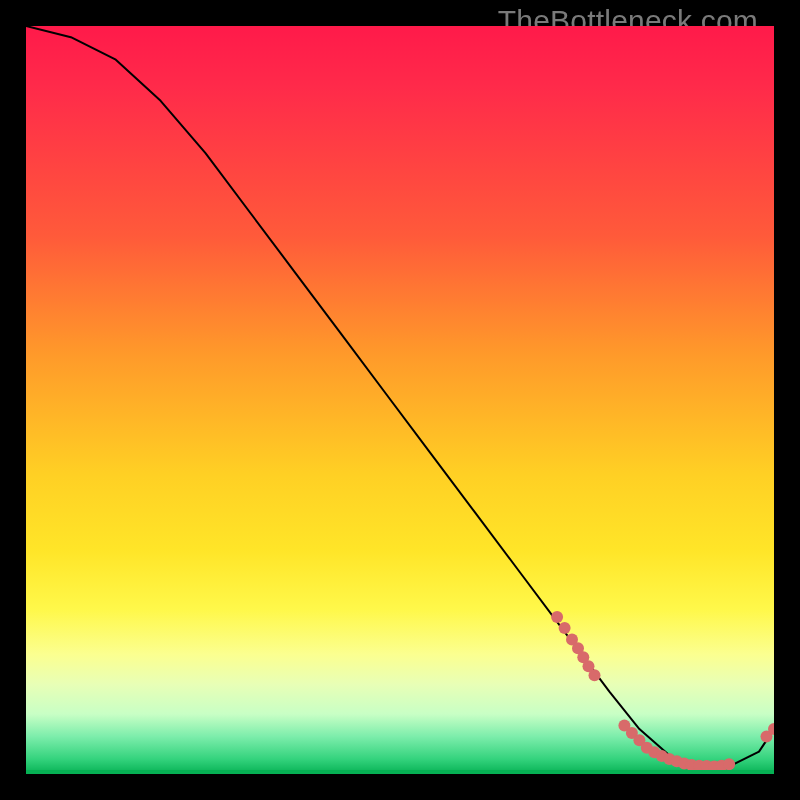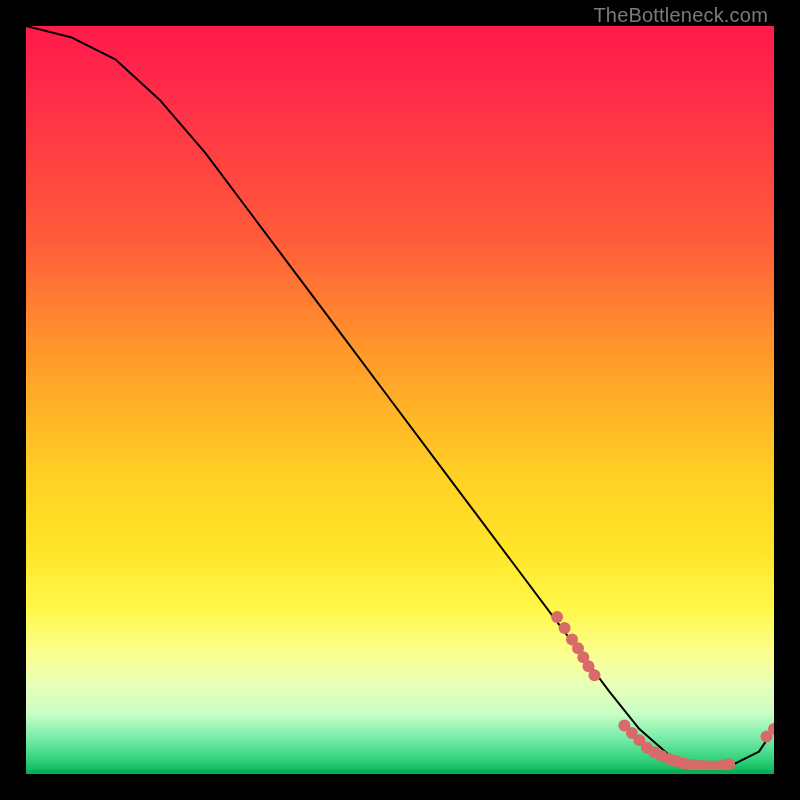--- a/index.html
+++ b/index.html
@@ -44,23 +44,23 @@
     content: "";
     position: absolute;
     left: 0; right: 0;
     bottom: 0;
     height: 4px;
     background: #06b154;
   }
   .watermark {
     position: absolute;
     top: 4px;
-    right: 32px;
+    right: 42px;
     color: #7a7a7a;
-    font-size: 20px;
+    font-size: 30px;
     font-weight: 500;
     letter-spacing: 0.2px;
     user-select: none;
   }
   svg.overlay {
     position: absolute;
     left: 0; top: 0;
     width: 748px;
     height: 748px;
   }

